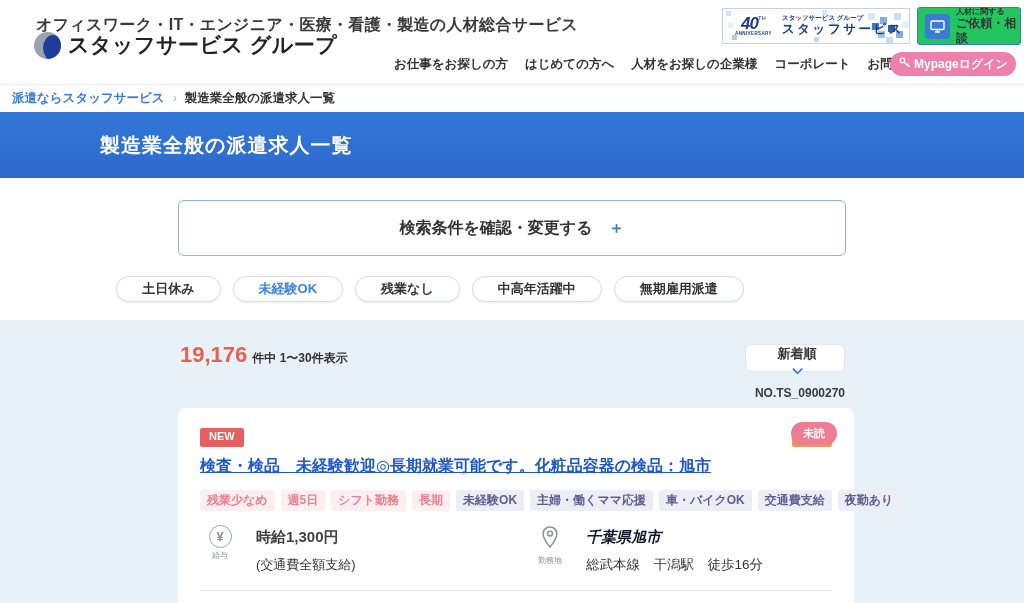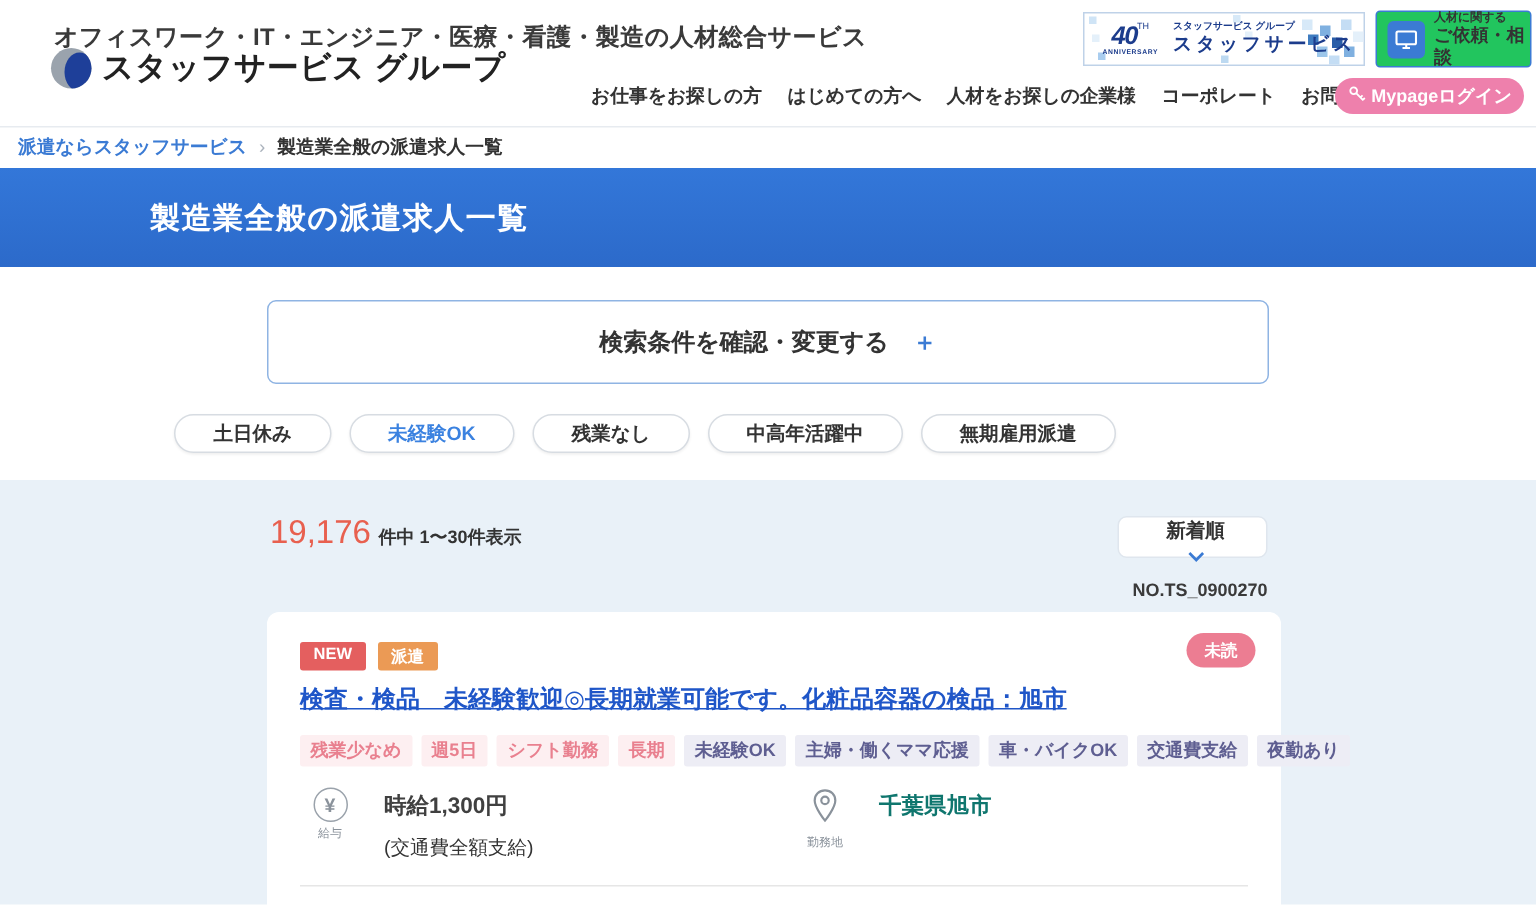--- a/index.html
+++ b/index.html
@@ -64,50 +64,50 @@
 
   
   .chips { position:absolute; left:0; top:276px; width:860px; display:flex; justify-content:center; gap:12px; }
   .chip { height:26px; padding:0 25px; background:#fff; border:1px solid #d7dce2; border-radius:14px;
     box-shadow:0 1px 2px rgba(0,0,0,.07); display:flex; align-items:center; font-size:13px; font-weight:bold; color:#333; cursor:pointer; }
   .chip.active { color:#3b82e0; }
 
   
   .lower { position:absolute; left:0; top:320px; width:1024px; height:283px; background:#e9f1f8; }
   .count-row { position:absolute; left:180px; top:22px; display:flex; align-items:baseline; gap:5px; }
-  .count-num { font-size:22px; font-weight:normal; color:#e8604f; }
+  .count-num { font-size:22px; font-weight:bold; color:#e8604f; }
   .count-suffix { font-size:12px; font-weight:bold; color:#333; }
   .sort { position:absolute; left:745px; top:24px; width:100px; height:28px; background:#fff;
     border:1px solid #dfe6ee; border-radius:6px; display:flex; align-items:center; justify-content:space-between;
     padding:0 10px 0 14px; font-size:13px; font-weight:bold; color:#333; cursor:pointer;flex-direction:column; }
   .job-number { position:absolute; left:600px; top:66px; width:245px; text-align:right; font-size:12px; font-weight:bold; color:#3a3a3a; }
 
   
   .card { position:absolute; left:178px; top:88px; width:676px; height:240px; background:#fff; border-radius:8px; padding:16px 22px; }
-  .badge-row { display:flex; gap:8px; margin-top:4px; }
+  .badge-row { display:flex; gap:18px; margin-top:4px;justify-content:space-between; }
   .badge { font-size:11px; font-weight:bold; color:#fff; padding:2px 9px; border-radius:2px; }
   .badge.new { background:#e45f5f; }
   .badge.haken { background:#eb9a55; }
   .unread { position:absolute; right:17px; top:14px; background:#ec7d92; color:#fff; font-size:11px; font-weight:bold;
     padding:4px 12px; border-radius:12px; }
   .job-title { display:block; margin-top:9px; font-size:16px; font-weight:bold; color:#1f56c8; text-decoration:underline; cursor:pointer; white-space:nowrap; }
   .tag-row { display:flex; gap:6px; margin-top:13px; flex-wrap:nowrap; }
   .tag { font-size:12px; font-weight:bold; padding:2px 7px; border-radius:2px; white-space:nowrap; }
   .tag.pink { color:#e9808f; background:#fdeff1; }
   .tag.lav { color:#5e5e91; background:#ededf5; }
   .info-row { display:flex; margin-top:14px; }
   .info-col { display:flex; gap:16px; }
   .info-col.left { width:330px; }
   .icon-stack { width:40px; display:flex; flex-direction:column; align-items:center; gap:2px; flex:0 0 auto; }
   .yen-circle { width:23px; height:23px; border:1.5px solid #9aa2ab; border-radius:50%; color:#8a929b;
     font-size:13px; font-weight:bold; display:flex; align-items:center; justify-content:center; }
   .icon-label { font-size:8px; color:#8a929b; }
   .salary-amount { font-size:15px; font-weight:bold; color:#404040; margin-top:3px; }
   .salary-note { font-size:13px; color:#333; margin-top:9px;text-align:center; }
-  .loc-area { font-size:15px; font-weight:bold; color:#0f766e; margin-top:3px; }
+  .loc-area { font-size:15px; font-weight:bold; color:#0f172a; margin-top:3px;font-style:italic; }
   .loc-access { font-size:13.5px; color:#333; margin-top:9px; }
   .divider { border-top:1px solid #e6e6e6; margin-top:16px; }
 </style>
 </head>
 <body>
 
 <div class="header">
   <div class="tagline">オフィスワーク・IT・エンジニア・医療・看護・製造の人材総合サービス</div>
   <div class="logo-row">
     <span class="logo-icon"></span>
@@ -237,20 +237,21 @@
           <span>
             <svg width="22" height="24" viewBox="0 0 24 26">
                 <path d="M12 2C7.6 2 4.5 5.2 4.5 9.4 4.5 14.8 12 24 12 24s7.5-9.2 7.5-14.6C19.5 5.2 16.4 2 12 2z" fill="none" stroke="#8a929b" stroke-width="1.6"></path>
                 <circle cx="12" cy="9.3" r="2.7" fill="none" stroke="#8a929b" stroke-width="1.6"></circle>
               </svg>
           </span>
           <span class="icon-label">勤務地</span>
         </div>
         <div>
           <div class="loc-area">千葉県旭市</div>
+          <div class="loc-access">総武本線　干潟駅　徒歩16分</div>
         </div>
       </div>
     </div>
 
     <div class="divider"></div>
 
   </div>
 </div>
 
 </body></html>

